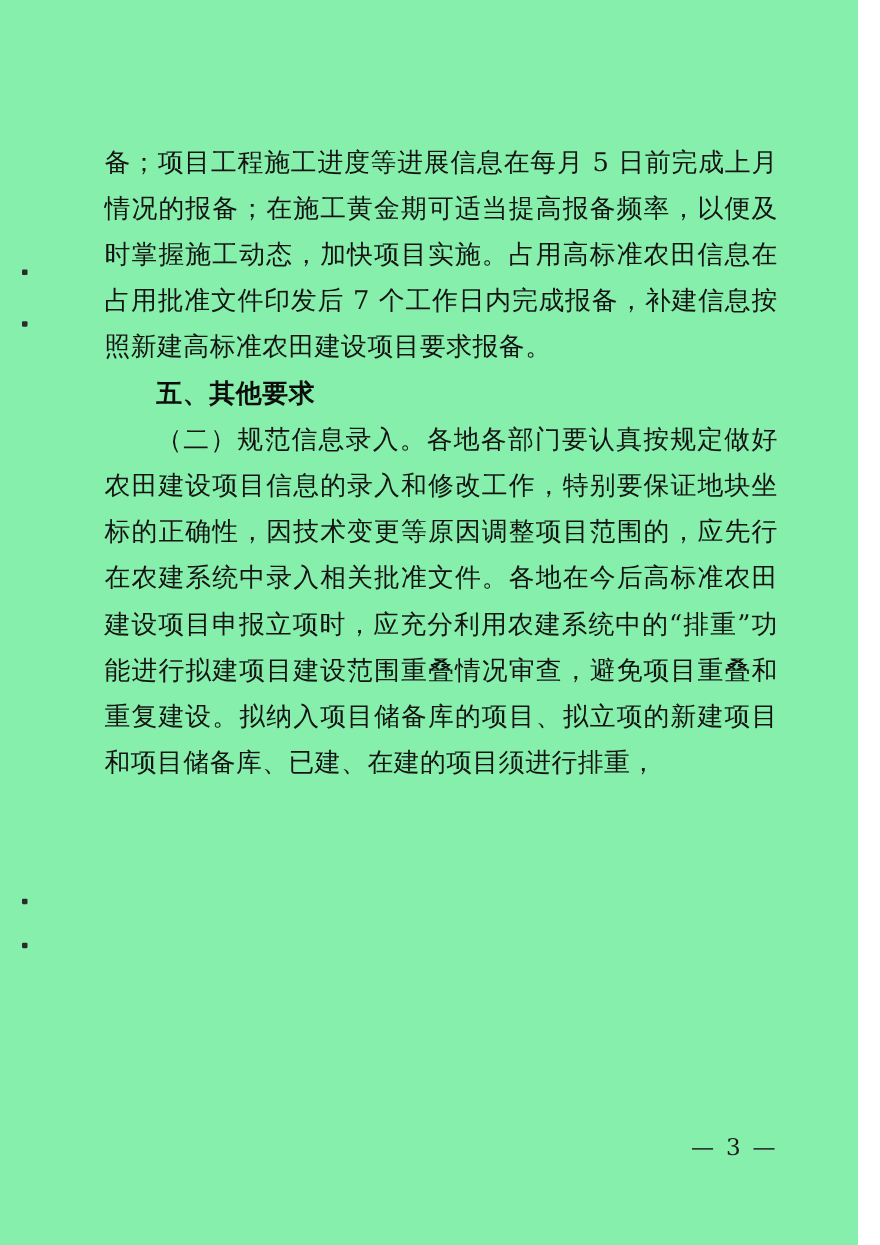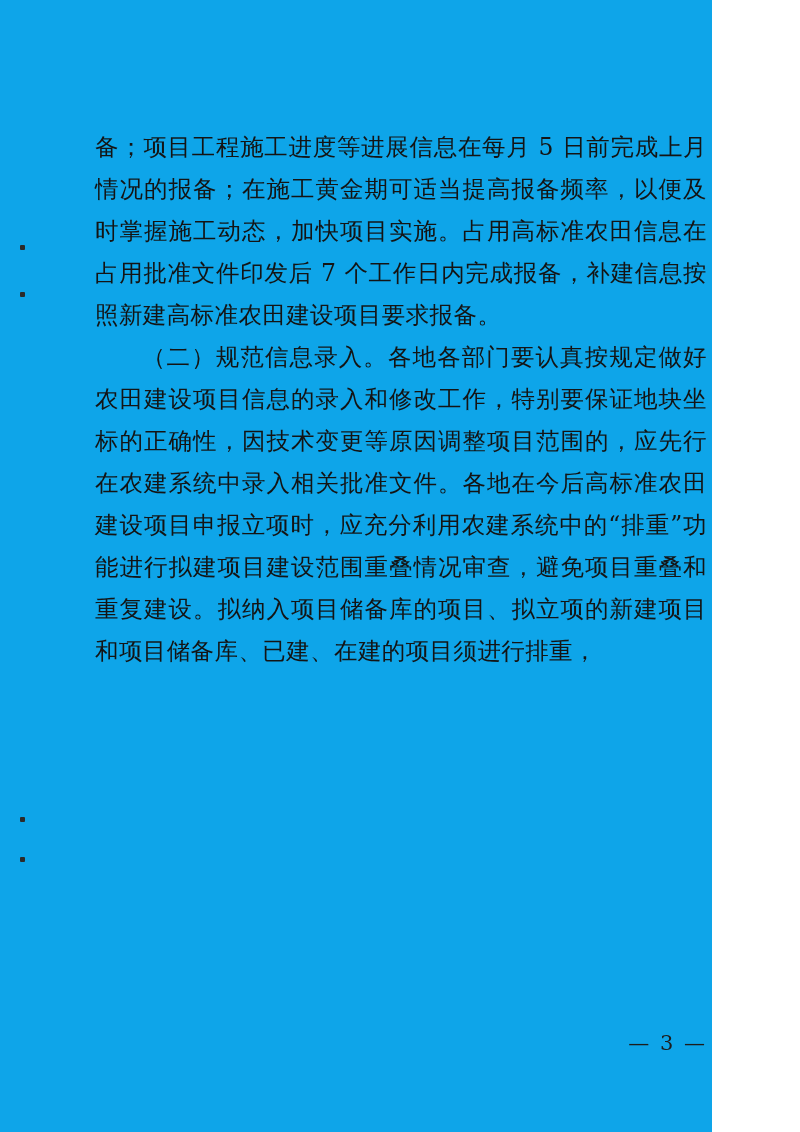--- a/index.html
+++ b/index.html
@@ -3,23 +3,23 @@
 <meta charset="utf-8">
 <title>Scanned Document Page 3</title>
 <style>
   html, body {
     margin: 0;
     padding: 0;
     background: #ffffff;
   }
   .page {
     position: relative;
-    width: 712px;
+    width: 780px;
     height: 1132px;
-    background: #0ea5e9;
+    background: #86efac;
     overflow: hidden;
     font-family: "DejaVu Serif", "Liberation Serif", serif;
     color: #1a1a1a;
   }
 
   
   .doc-body {
     position: absolute;
     left: 95px;
     top: 126px;
@@ -96,20 +96,21 @@
 
   <div class="margin-mark m1"></div>
   <div class="margin-mark m2"></div>
   <div class="margin-mark m3"></div>
   <div class="margin-mark m4"></div>
 
   <div class="doc-body">
 
     <p class="para cont">备；项目工程施工进度等进展信息在每月 5 日前完成上月情况的报备；在施工黄金期可适当提高报备频率，以便及时掌握施工动态，加快项目实施。占用高标准农田信息在占用批准文件印发后 7 个工作日内完成报备，补建信息按照新建高标准农田建设项目要求报备。</p>
 
+    <h2 class="heading">五、其他要求</h2>
 
 
     <p class="para indent">（二）规范信息录入。各地各部门要认真按规定做好农田建设项目信息的录入和修改工作，特别要保证地块坐标的正确性，因技术变更等原因调整项目范围的，应先行在农建系统中录入相关批准文件。各地在今后高标准农田建设项目申报立项时，应充分利用农建系统中的“排重”功能进行拟建项目建设范围重叠情况审查，避免项目重叠和重复建设。拟纳入项目储备库的项目、拟立项的新建项目和项目储备库、已建、在建的项目须进行排重，</p>
 
   </div>
 
   <div class="page-footer">— 3 —</div>
 
   <div class="scan-tint"></div>
 

